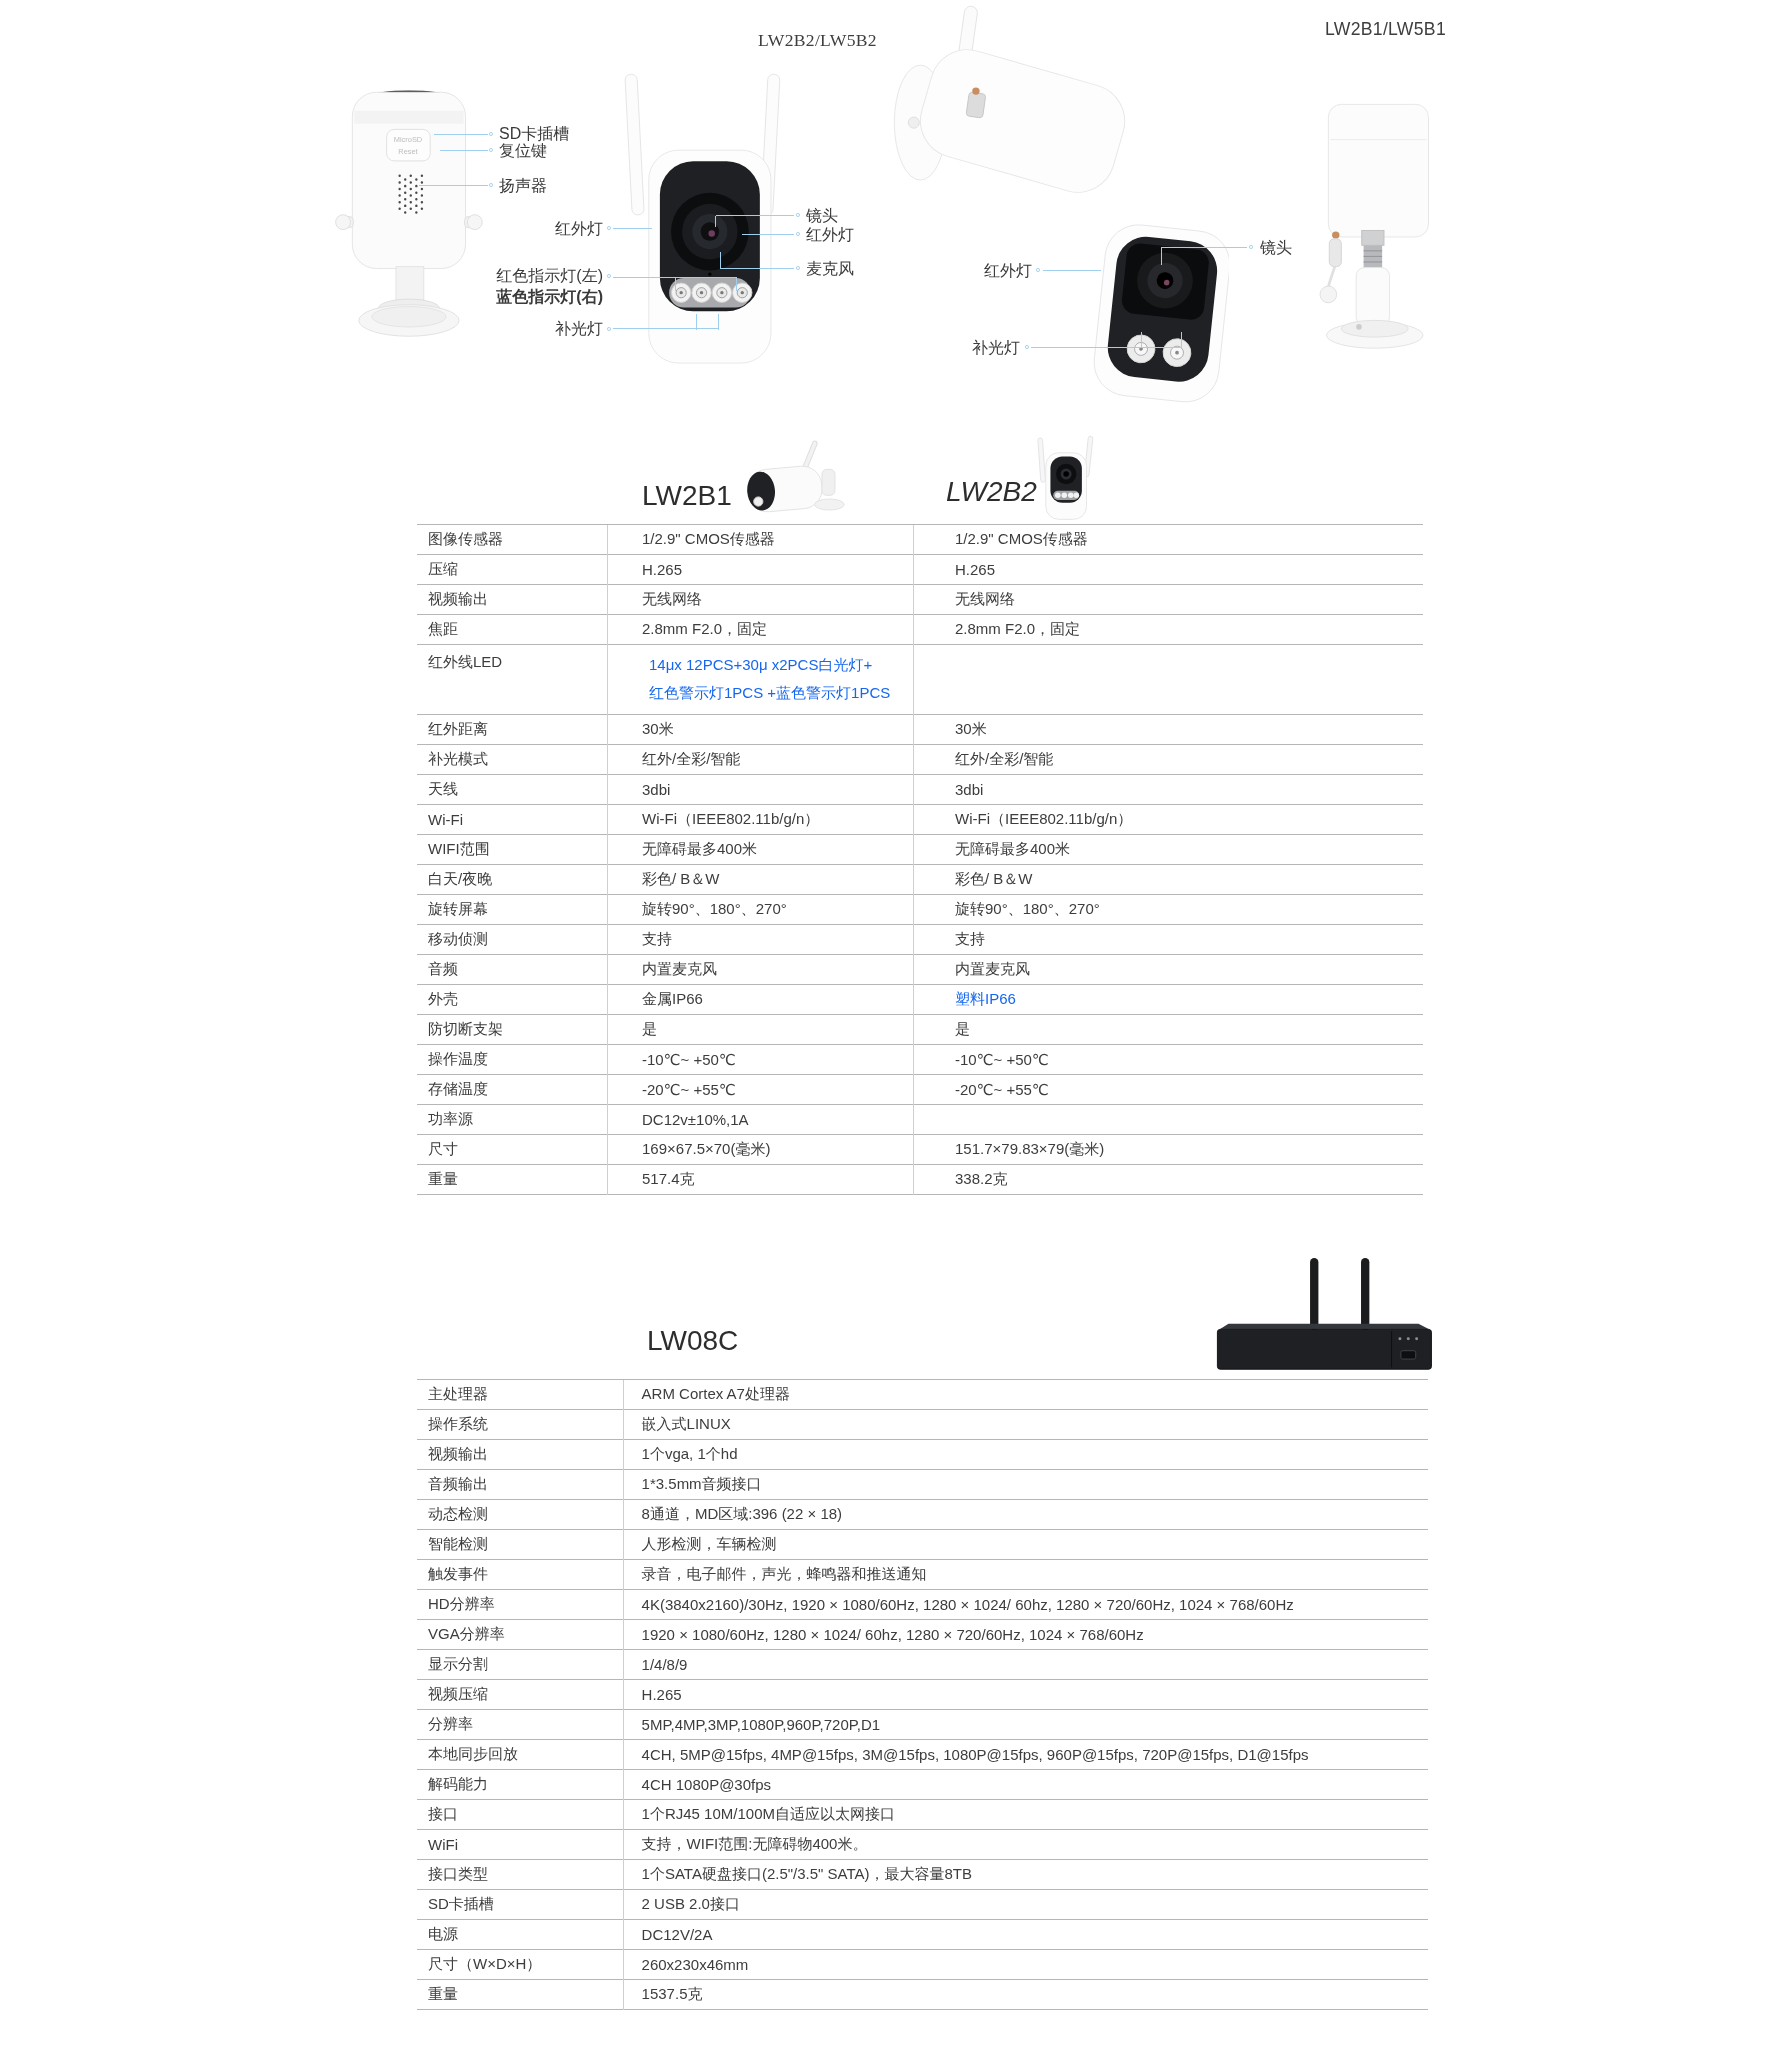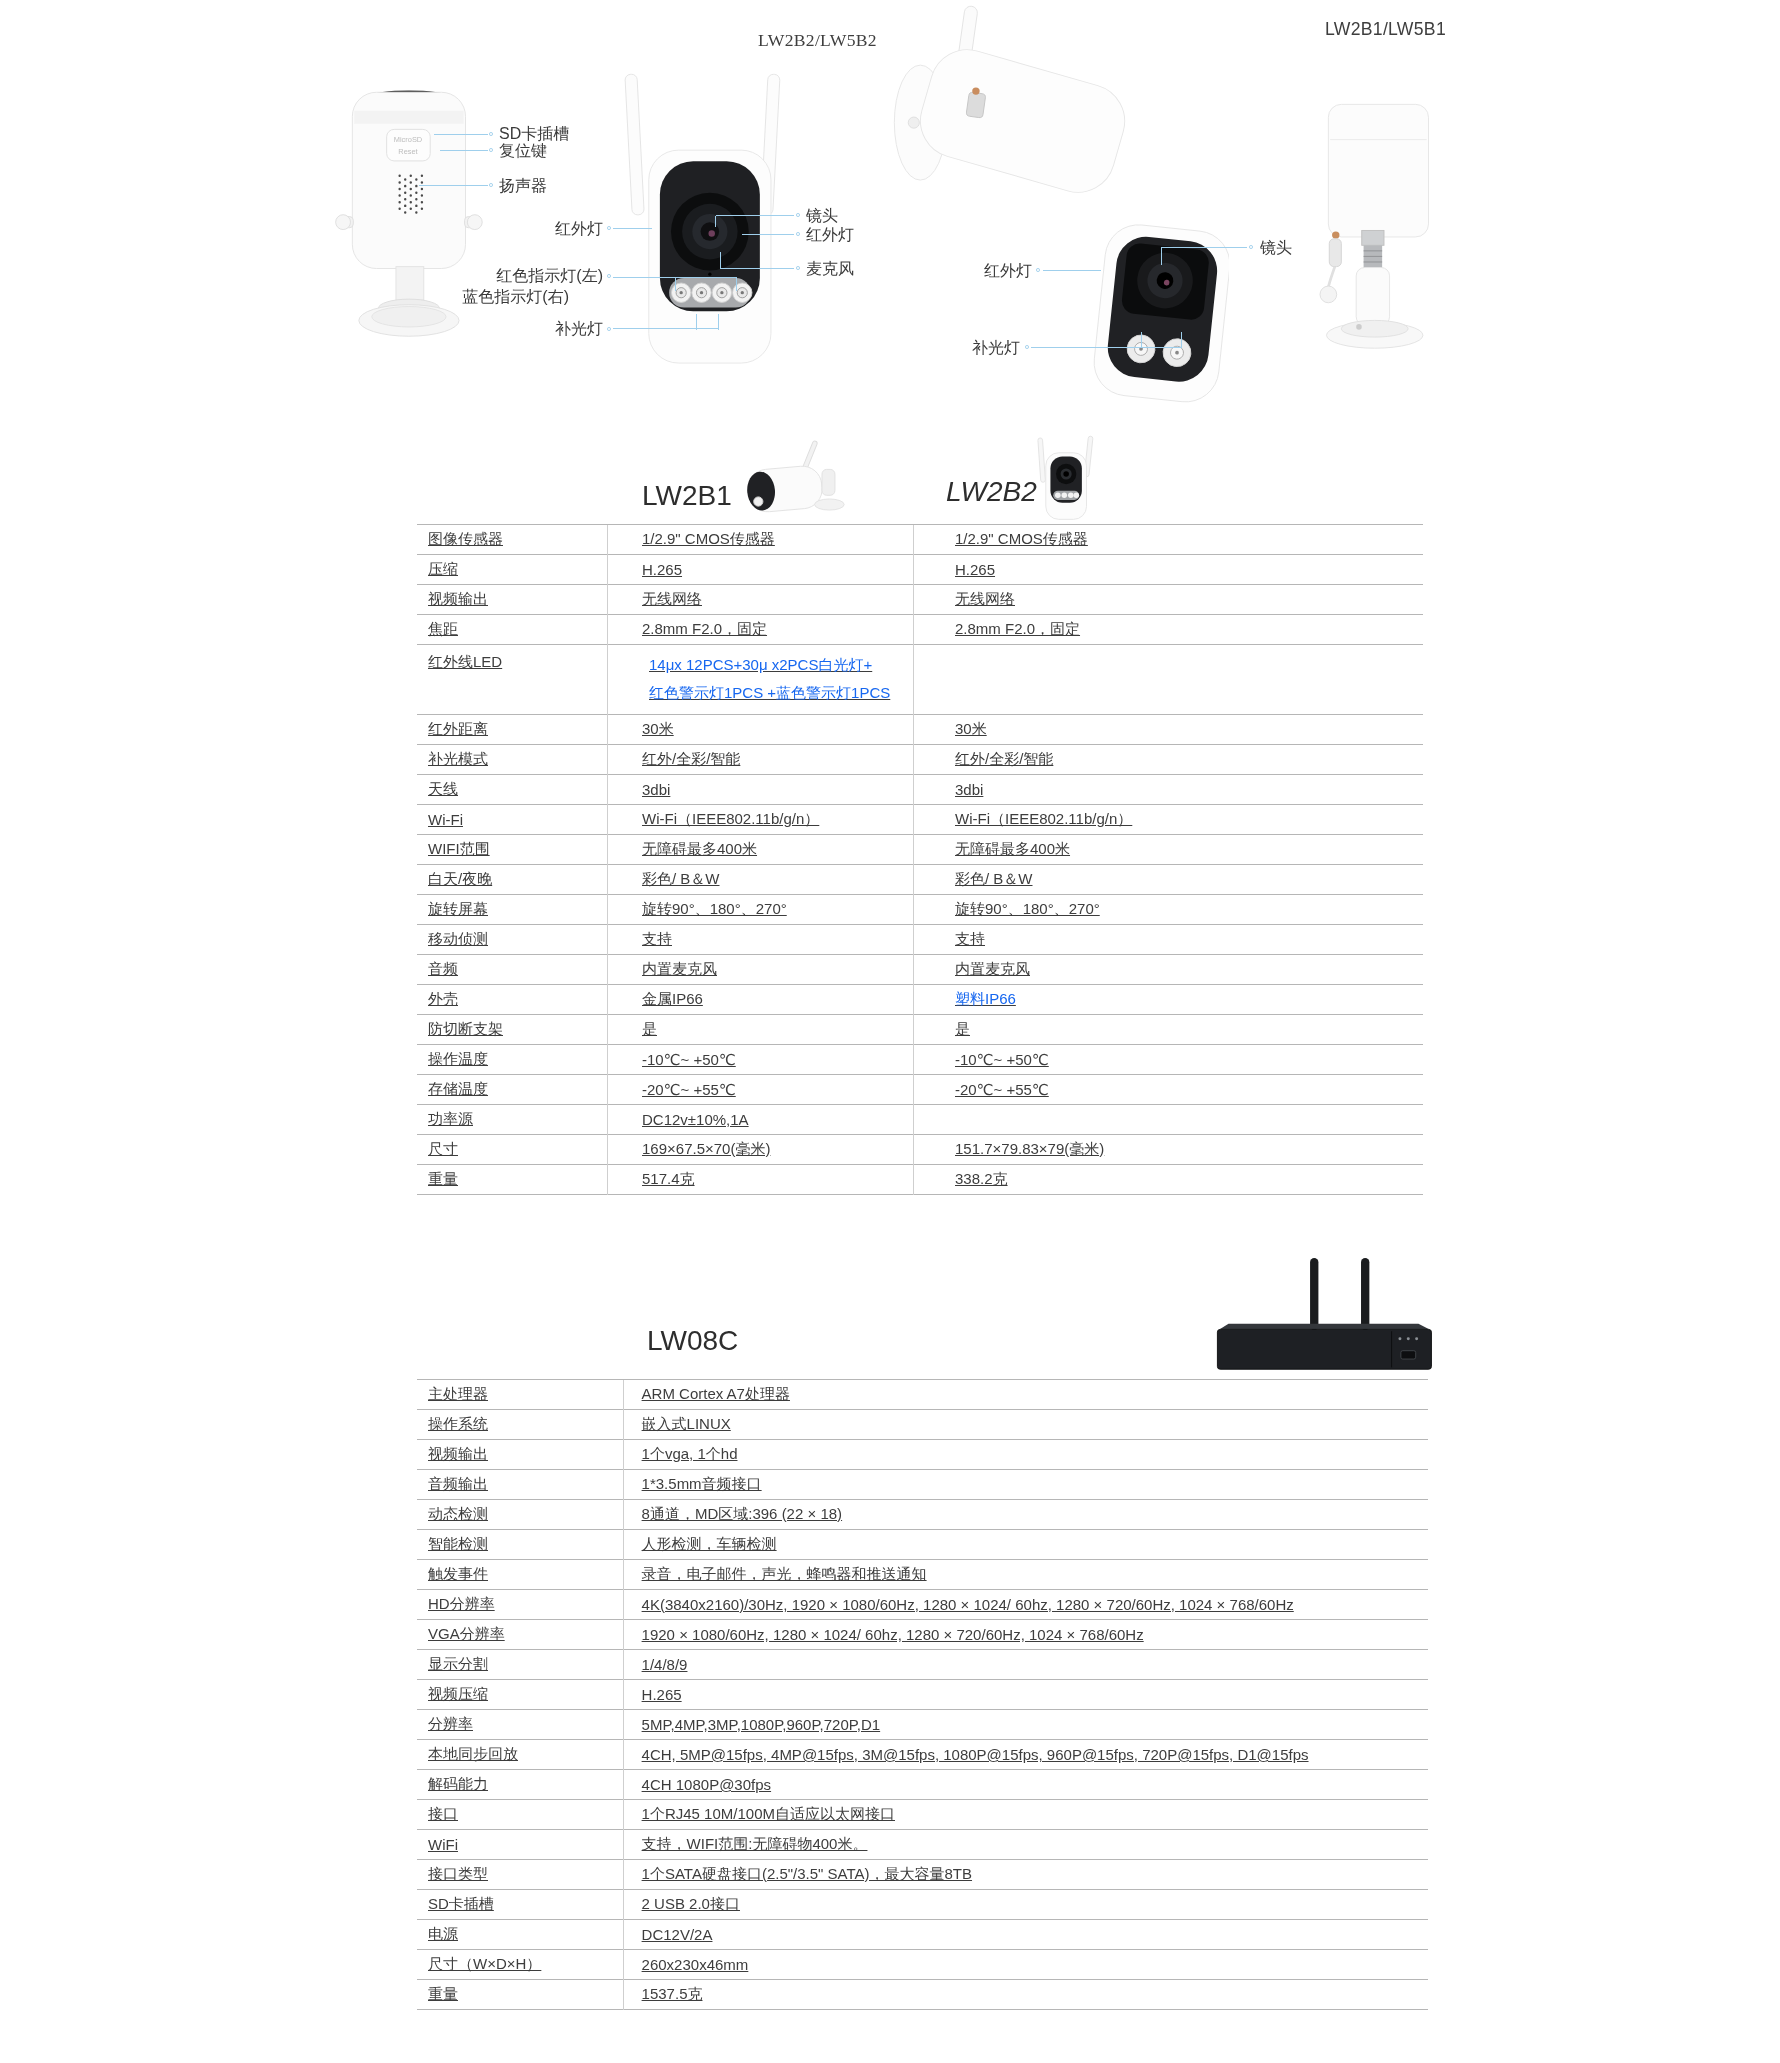--- a/index.html
+++ b/index.html
@@ -20,21 +20,21 @@
   .ann.r{text-align:right;}
   .leader{position:absolute;height:0;border-top:0.9px solid var(--leader);}
   .leader-v{position:absolute;width:0;border-left:0.9px solid var(--leader);}
   .ldot{position:absolute;width:3.7px;height:3.7px;border:0.9px solid var(--leader);border-radius:50%;background:#fff;}
 
   .prod{position:absolute;}
 
   
   .spec-table{position:absolute;border-top:0.9px solid var(--hline);font-size:15px;}
   .vline{position:absolute;top:0;bottom:0;width:0.9px;background:var(--vline);}
-  .s-row{display:flex;border-bottom:0.9px solid var(--hline);height:30px;text-decoration:underline;}
+  .s-row{display:flex;border-bottom:0.9px solid var(--hline);height:30px;}
   .s-row.tall{height:70px;}
   .s-cell{display:flex;align-items:center;}
   .t1 .c1{width:190px;padding-left:11px;}
   .t1 .c2{width:306px;padding-left:35px;}
   .t1 .c3{flex:1;padding-left:42px;}
   .t2 .c1{width:206px;padding-left:11px;}
   .t2 .c2{flex:1;padding-left:18.6px;}
   .s-row.tall .s-cell{align-items:flex-start;padding-top:8.3px;}
   .s-row.tall .c3{display:block;line-height:28px;padding-top:5.6px;}
   .blue{color:var(--blue);}
@@ -112,21 +112,21 @@
   </svg>
 
   <span class="ldot" style="left:607px;top:226px;"></span>
   <div class="leader" style="left:613px;top:228px;width:39px;"></div>
   <div class="ann r" style="right:1178px;top:229px;">红外灯</div>
   <span class="ldot" style="left:607px;top:274px;"></span>
   <div class="leader" style="left:613px;top:277px;width:124px;"></div>
   <div class="leader-v" style="left:675px;top:278px;height:13px;"></div>
   <div class="leader-v" style="left:736px;top:278px;height:13px;"></div>
   <div class="ann r" style="right:1178px;top:276px;">红色指示灯(左)</div>
-  <div class="ann r" style="right:1212px;top:297px;">蓝色指示灯(右)</div>
+  <div class="ann r" style="right:1178px;top:297px;font-weight:bold;">蓝色指示灯(右)</div>
   <span class="ldot" style="left:607px;top:327px;"></span>
   <div class="leader" style="left:613px;top:328px;width:106px;"></div>
   <div class="leader-v" style="left:696px;top:314px;height:16px;"></div>
   <div class="leader-v" style="left:718px;top:314px;height:16px;"></div>
   <div class="ann r" style="right:1178px;top:329px;">补光灯</div>
 
   <div class="leader-v" style="left:715px;top:216px;height:11px;"></div>
   <div class="leader" style="left:716px;top:215px;width:78px;"></div>
   <span class="ldot" style="left:796px;top:213px;"></span>
   <div class="ann" style="left:806px;top:216px;">镜头</div>

